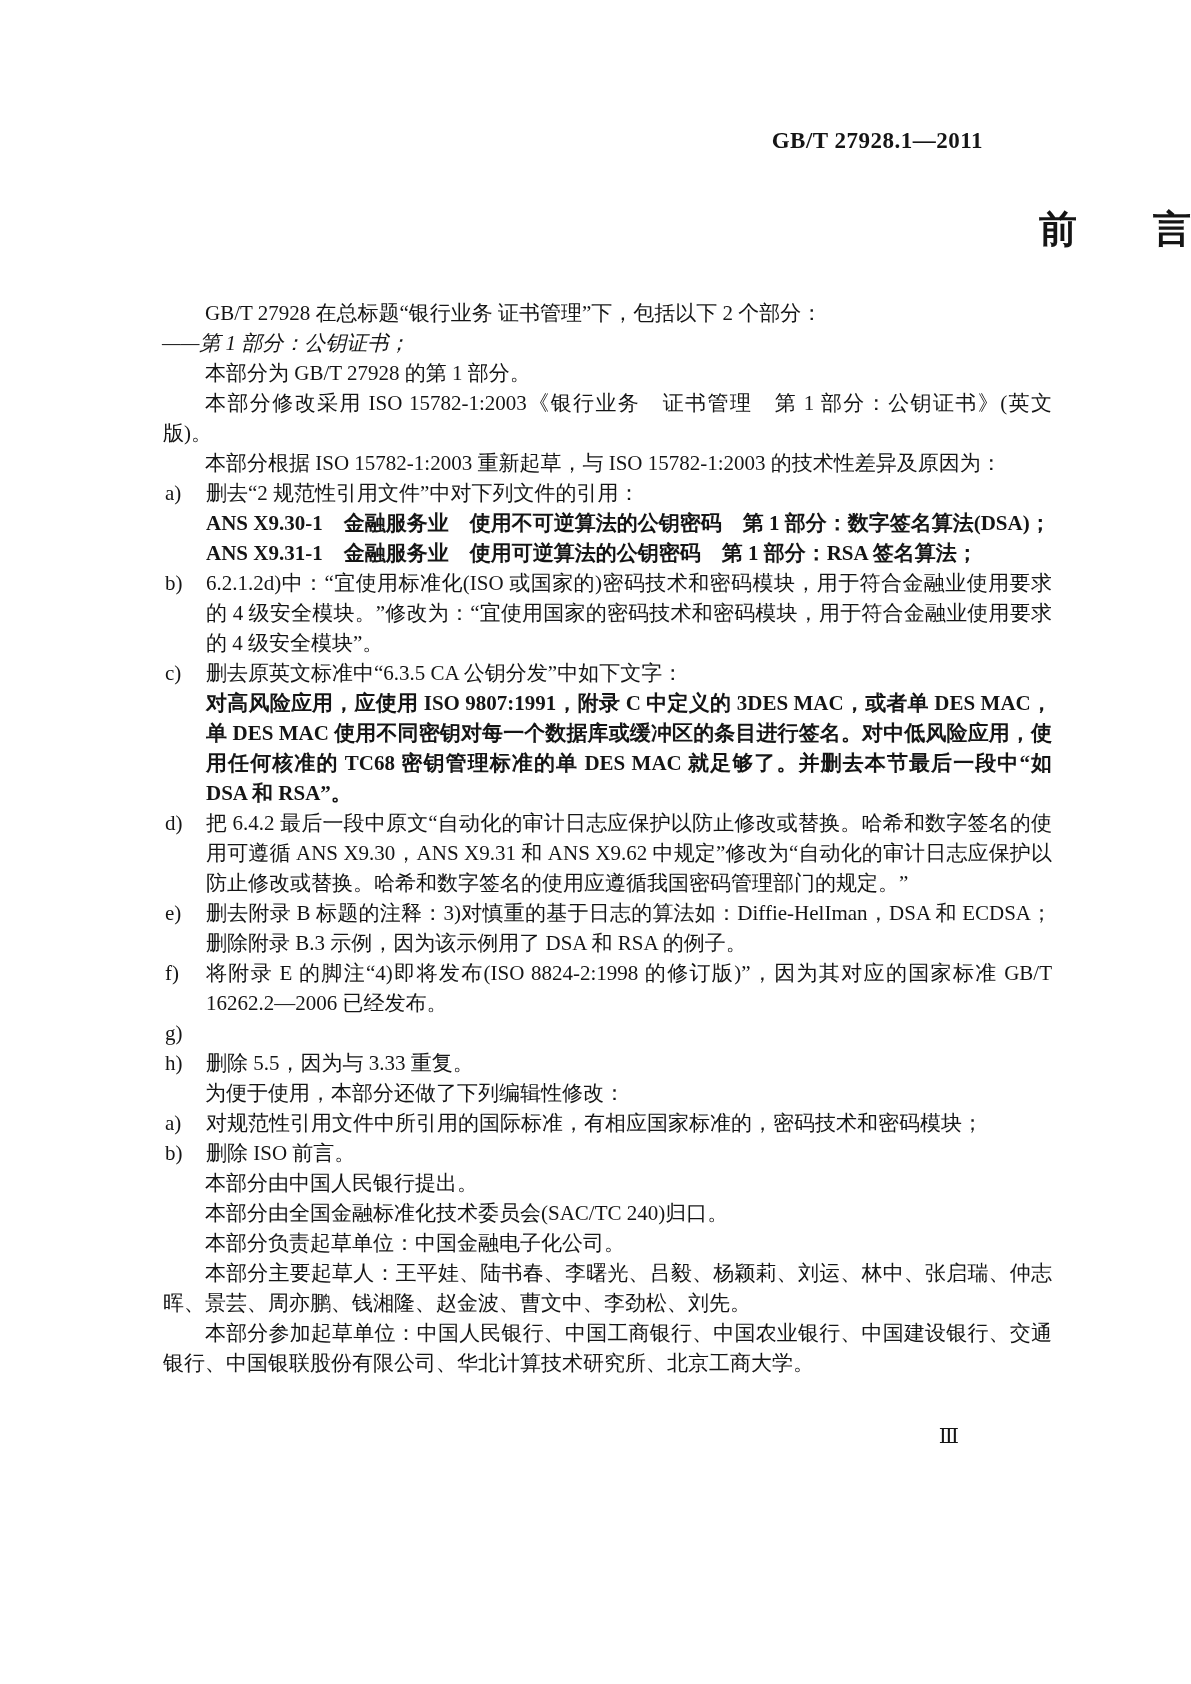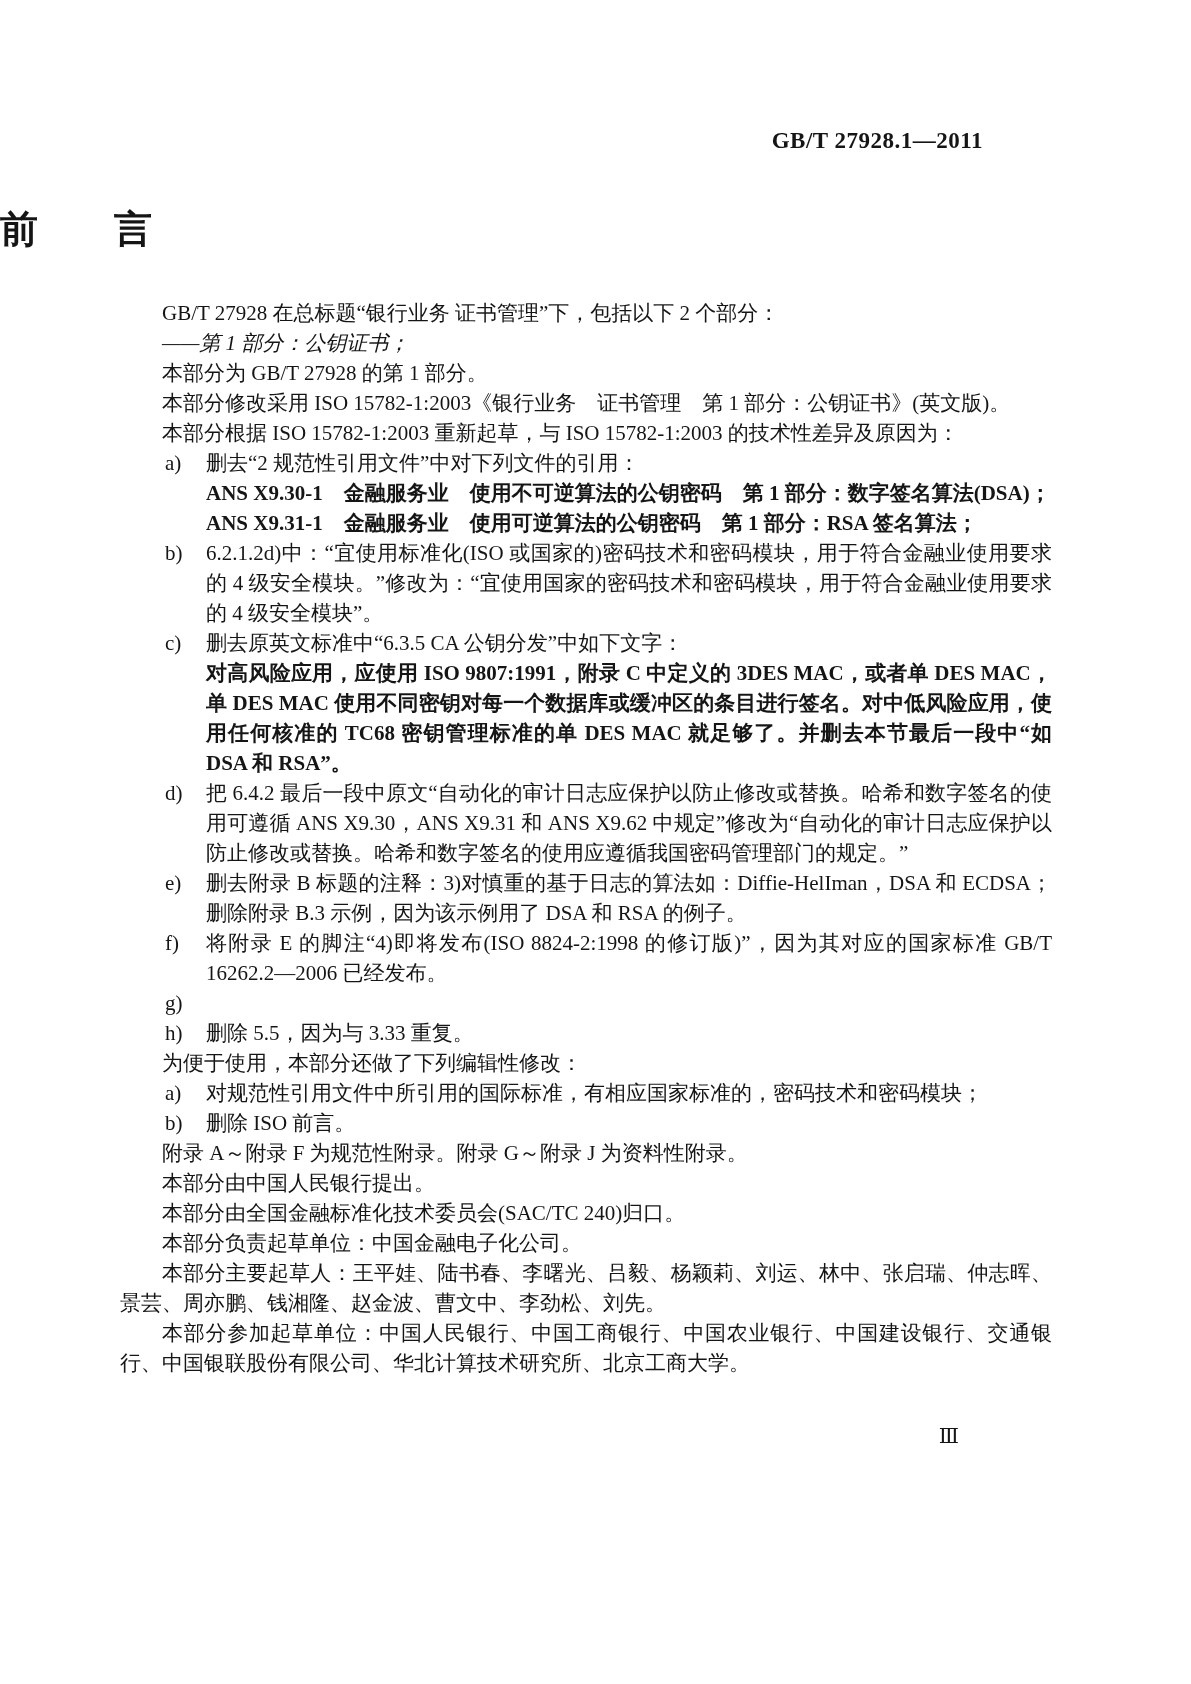--- a/index.html
+++ b/index.html
@@ -21,35 +21,35 @@
     font-size: 23px;
     font-weight: bold;
     letter-spacing: 0.5px;
     margin-top: 18px;
   }
   .doc-title {
     position: absolute;
     top: 204px;
     left: 0;
     width: 100%;
-    text-align: left;
+    text-align: right;
     font-size: 38px;
     font-weight: bold;
   }
   .doc-body {
     position: absolute;
     top: 298px;
     left: 120px;
     width: 932px;
     font-size: 21px;
     line-height: 30px;
     text-align: justify;
   }
   .p { min-height: 30px; }
-  .p.para { text-indent: 2em; }
+  .p.para { text-indent: 2em; margin-left: 43px; }
   .p.dash { text-indent: 2em; font-style: italic; }
   .p.list { position: relative; padding-left: 86px; }
   .p.list .label { position: absolute; left: 45px; top: 0; }
   .p.sub  { padding-left: 86px; font-weight: bold; }
   .page-number {
     position: absolute;
     top: 1424px;
     right: 232px;
     font-size: 21px;
   }
@@ -75,21 +75,20 @@
       <div class="p list"><span class="label">c)</span><span>删去原英文标准中“6.3.5 CA 公钥分发”中如下文字：</span></div>
       <div class="p sub"><span>对高风险应用，应使用 ISO 9807:1991，附录 C 中定义的 3DES MAC，或者单 DES MAC，单 DES MAC 使用不同密钥对每一个数据库或缓冲区的条目进行签名。对中低风险应用，使用任何核准的 TC68 密钥管理标准的单 DES MAC 就足够了。并删去本节最后一段中“如 DSA 和 RSA”。</span></div>
       <div class="p list"><span class="label">d)</span><span>把 6.4.2 最后一段中原文“自动化的审计日志应保护以防止修改或替换。哈希和数字签名的使用可遵循 ANS X9.30，ANS X9.31 和 ANS X9.62 中规定”修改为“自动化的审计日志应保护以防止修改或替换。哈希和数字签名的使用应遵循我国密码管理部门的规定。”</span></div>
       <div class="p list"><span class="label">e)</span><span>删去附录 B 标题的注释：3)对慎重的基于日志的算法如：Diffie-HelIman，DSA 和 ECDSA；删除附录 B.3 示例，因为该示例用了 DSA 和 RSA 的例子。</span></div>
       <div class="p list"><span class="label">f)</span><span>将附录 E 的脚注“4)即将发布(ISO 8824-2:1998 的修订版)”，因为其对应的国家标准 GB/T 16262.2—2006 已经发布。</span></div>
       <div class="p list"><span class="label">g)</span></div>
       <div class="p list"><span class="label">h)</span><span>删除 5.5，因为与 3.33 重复。</span></div>
       <div class="p para"><span>为便于使用，本部分还做了下列编辑性修改：</span></div>
       <div class="p list"><span class="label">a)</span><span>对规范性引用文件中所引用的国际标准，有相应国家标准的，密码技术和密码模块；</span></div>
       <div class="p list"><span class="label">b)</span><span>删除 ISO 前言。</span></div>
-      <div class="p para"><span>附录 A～附录 F 为规范性附录。附录 G～附录 J 为资料性附录。</span></div>
       <div class="p para"><span>本部分由中国人民银行提出。</span></div>
       <div class="p para"><span>本部分由全国金融标准化技术委员会(SAC/TC 240)归口。</span></div>
       <div class="p para"><span>本部分负责起草单位：中国金融电子化公司。</span></div>
       <div class="p para"><span>本部分主要起草人：王平娃、陆书春、李曙光、吕毅、杨颖莉、刘运、林中、张启瑞、仲志晖、景芸、周亦鹏、钱湘隆、赵金波、曹文中、李劲松、刘先。</span></div>
       <div class="p para"><span>本部分参加起草单位：中国人民银行、中国工商银行、中国农业银行、中国建设银行、交通银行、中国银联股份有限公司、华北计算技术研究所、北京工商大学。</span></div>
     </div>
 
   <div class="page-number">Ⅲ</div>
 </div>
 

